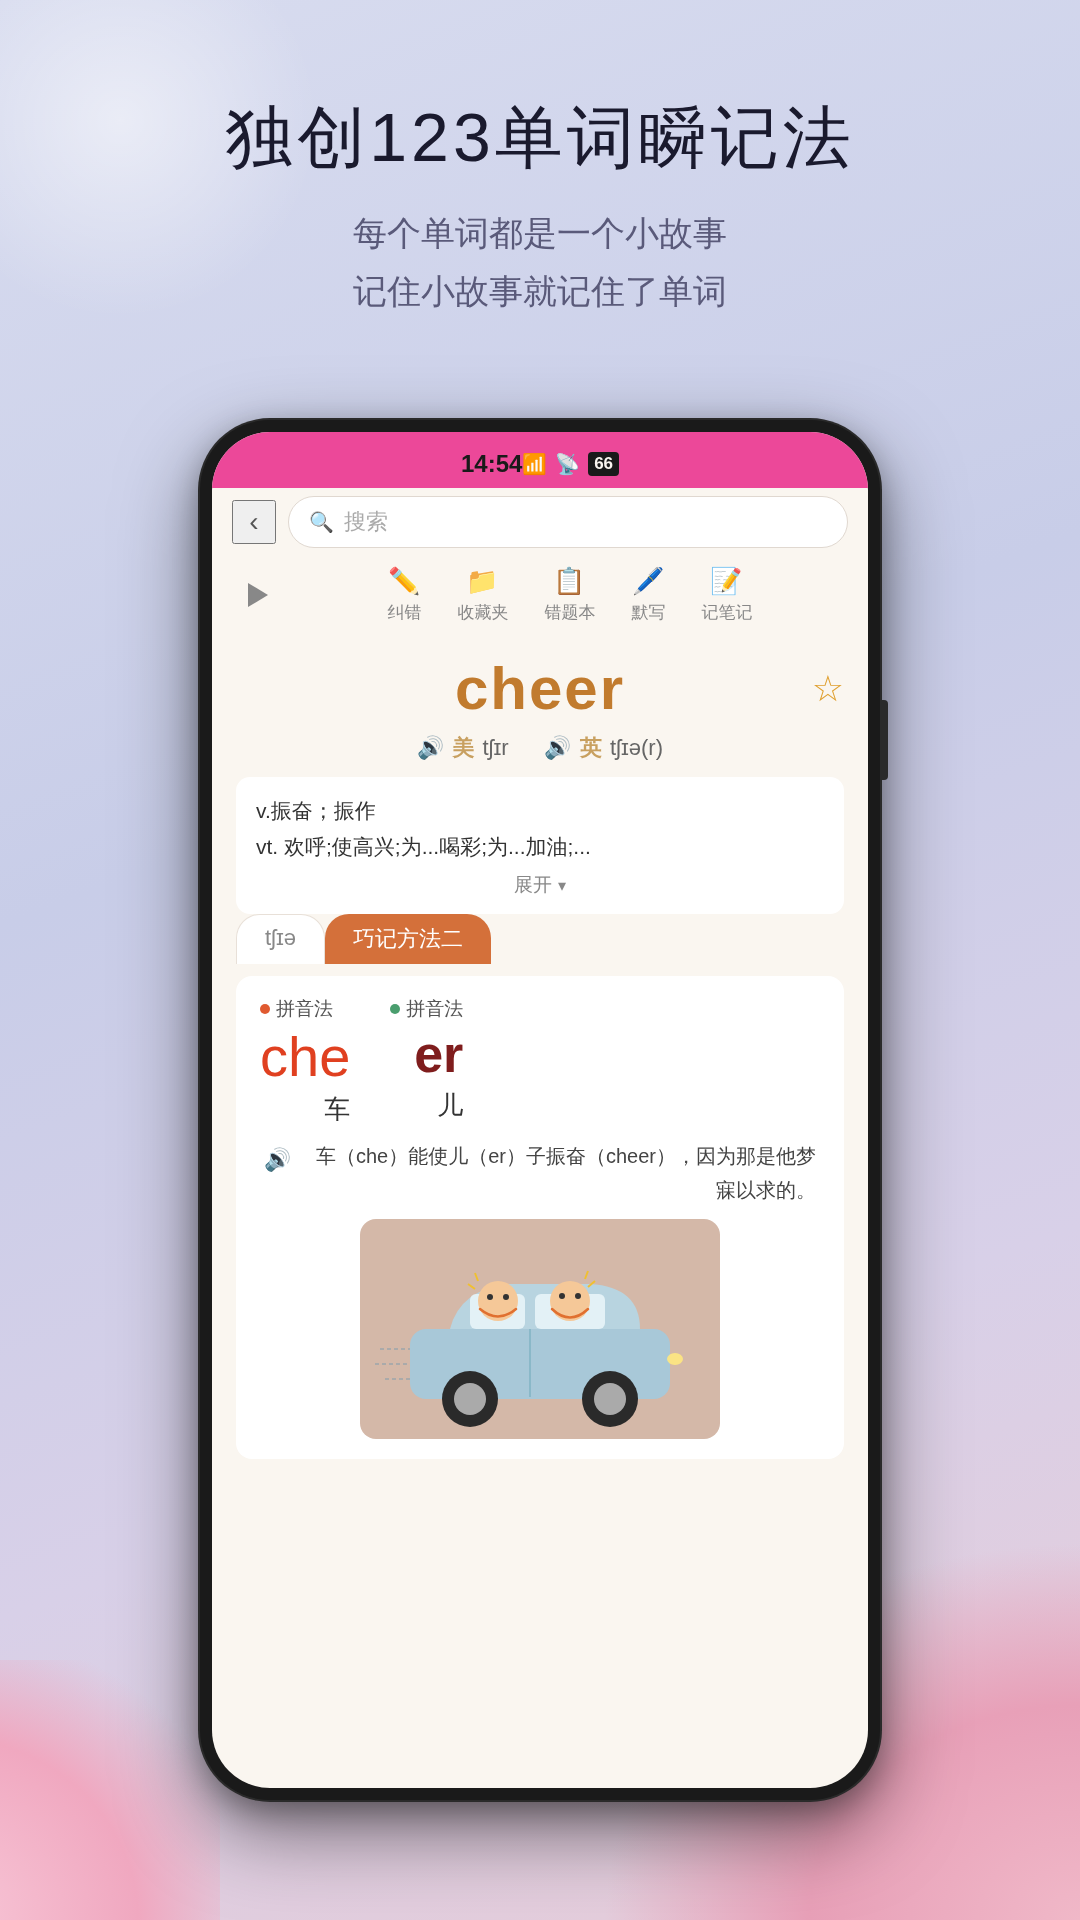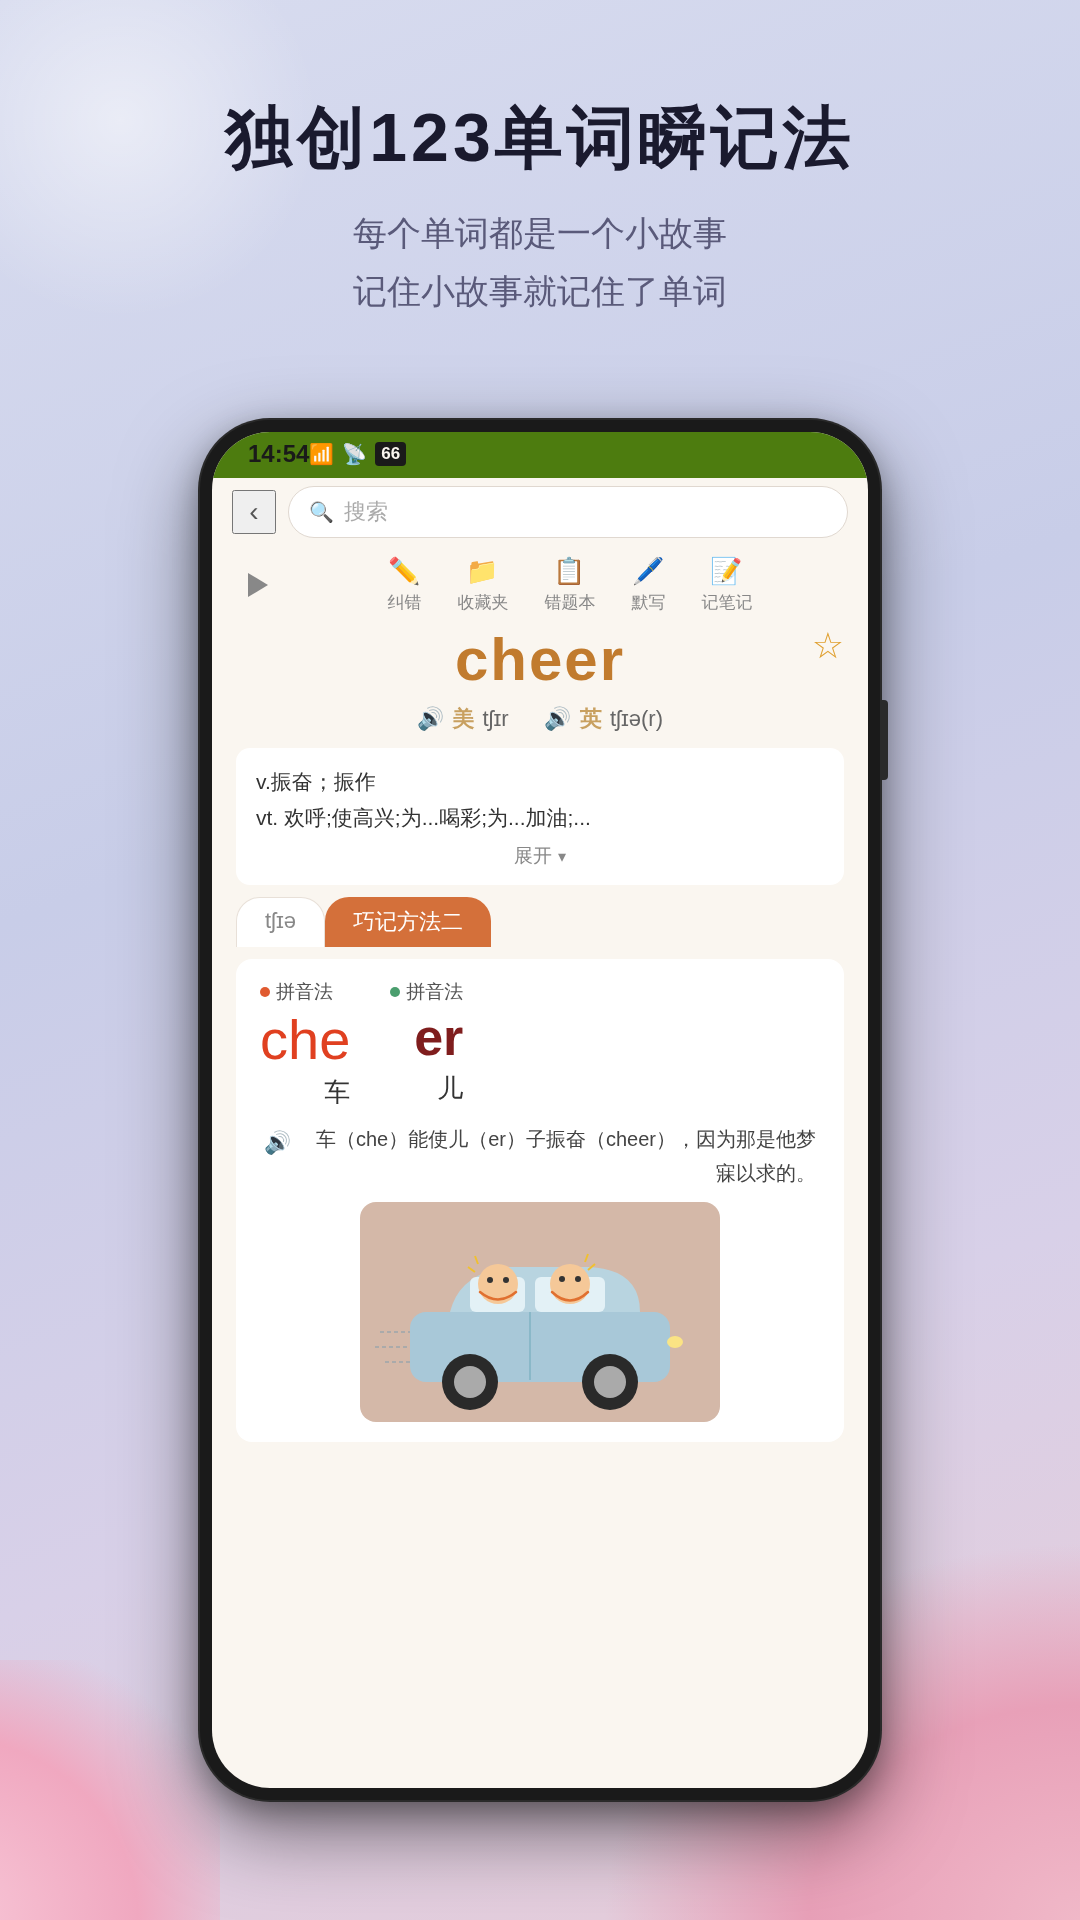--- a/index.html
+++ b/index.html
@@ -49,21 +49,21 @@
     .header-area {
       position: absolute;
       top: 100px;
       left: 0;
       right: 0;
       text-align: center;
     }
 
     .main-title {
       font-size: 68px;
-      font-weight: 700;
+      font-weight: 400;
       color: #1a1a2e;
       letter-spacing: 4px;
       line-height: 1.1;
     }
 
     .subtitle {
       margin-top: 30px;
       font-size: 34px;
       color: #5a5a7a;
       line-height: 1.7;
@@ -110,24 +110,24 @@
       height: 100%;
       background: #faf6f0;
       border-radius: 58px;
       overflow: hidden;
       position: relative;
     }
 
     
     .status-bar {
       display: flex;
-      justify-content: flex-start;
-      align-items: center;
-      padding: 8px 36px 10px;
-      background: #4d7c0f;
+      justify-content: center;
+      align-items: center;
+      padding: 18px 36px 10px;
+      background: #ec4899;
     }
 
     .status-time {
       font-size: 24px;
       font-weight: 600;
       color: #1a1a1a;
     }
 
     .status-icons {
       display: flex;
@@ -239,24 +239,24 @@
     }
 
     .toolbar-item-label {
       font-size: 17px;
       color: #888;
     }
 
     
     .word-header {
       display: flex;
-      align-items: flex-start;
+      align-items: center;
       justify-content: center;
       position: relative;
-      margin: 5px 0 10px;
+      margin: 24px 0 10px;
     }
 
     .word-text {
       font-size: 60px;
       font-weight: 700;
       color: #c17b2e;
       letter-spacing: 2px;
     }
 
     .star-icon {
@@ -294,21 +294,21 @@
     .pron-phonetic {
       font-size: 22px;
       color: #666;
     }
 
     
     .definition-box {
       background: white;
       border-radius: 14px;
       padding: 16px 20px;
-      margin-bottom: 12px;
+      margin-bottom: 0;
     }
 
     .definition-text {
       font-size: 21px;
       color: #333;
       line-height: 1.7;
     }
 
     .expand-btn {
       text-align: center;

